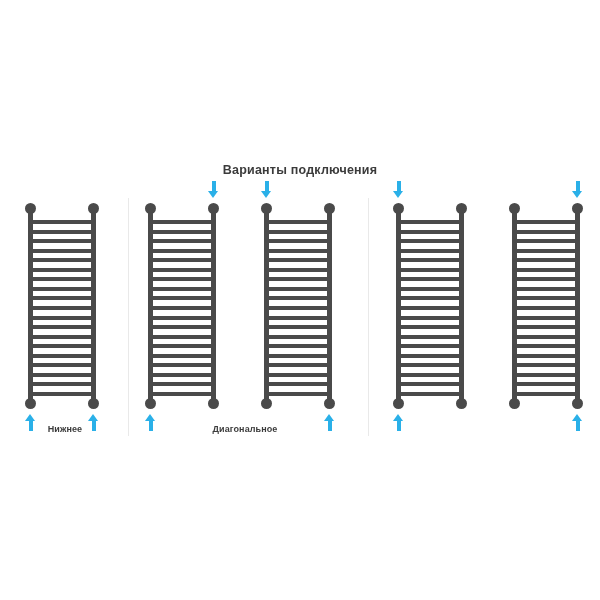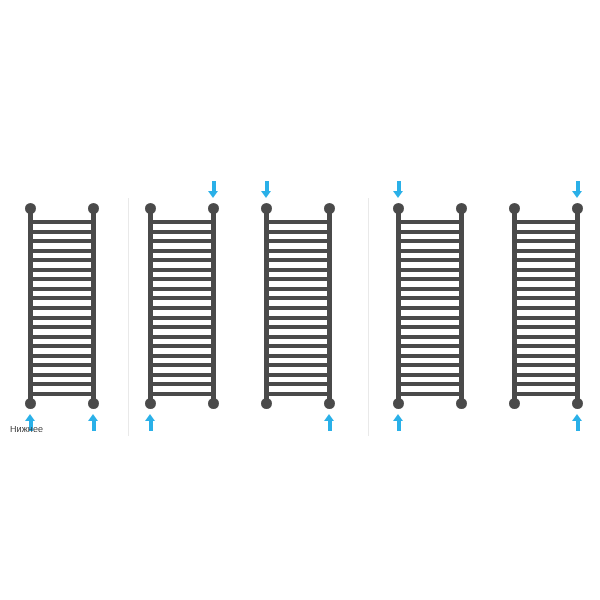--- a/index.html
+++ b/index.html
@@ -32,22 +32,23 @@
     letter-spacing: 0.2px;
   }
   .panel {
     position: absolute;
     top: 200px;
   }
   .panel .caption {
     position: absolute;
     top: 224px;
     width: 100%;
+    text-align: center;
     font-size: 9px;
-    font-weight: normal;
+    font-weight: bold;
     color: #3b3b3b;
     letter-spacing: 0.1px;
   }
   .divider {
     position: absolute;
     top: 198px;
     width: 1px;
     height: 238px;
     background: #e9e9e9;
   }
@@ -116,20 +117,21 @@
   .arrow.down .shaft { top: 0; }
   .arrow.down .head {
     bottom: 0;
     border-top: 7px solid #2ab0e8;
   }
 </style>
 </head>
 <body>
 
 <div id="stage">
+  <div class="title">Варианты подключения</div>
 <div class="divider" style="left: 128px;"></div>
     <div class="divider" style="left: 368px;"></div>
     <div class="panel" style="left: 10px; width: 110px; height: 240px;">
       <div class="radiator" style="left: 10px;">
         <div class="rail left"></div>
         <div class="rail right"></div>
         <div class="cap tl"></div>
         <div class="cap tr"></div>
         <div class="cap bl"></div>
         <div class="cap br"></div>
@@ -227,20 +229,21 @@
         <div class="bar" style="top: 192px;"></div>
         <div class="arrow down" style="left: 5px; top: -19px;">
           <div class="shaft"></div>
           <div class="head"></div>
         </div>
         <div class="arrow up" style="left: 68px; top: 214px;">
           <div class="shaft"></div>
           <div class="head"></div>
         </div>
       </div>
+      <div class="caption">Диагональное</div>
     </div>
     <div class="panel" style="left: 370px; width: 230px; height: 240px;">
       <div class="radiator" style="left: 18px;">
         <div class="rail left"></div>
         <div class="rail right"></div>
         <div class="cap tl"></div>
         <div class="cap tr"></div>
         <div class="cap bl"></div>
         <div class="cap br"></div>
         <div class="bar" style="top: 20px;"></div>

